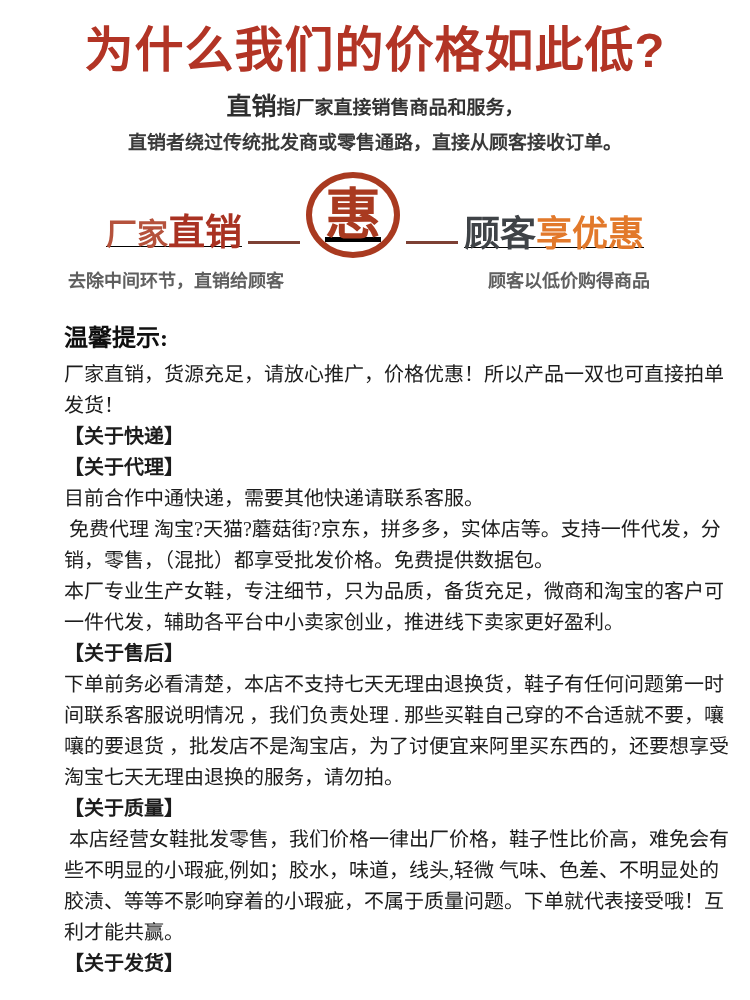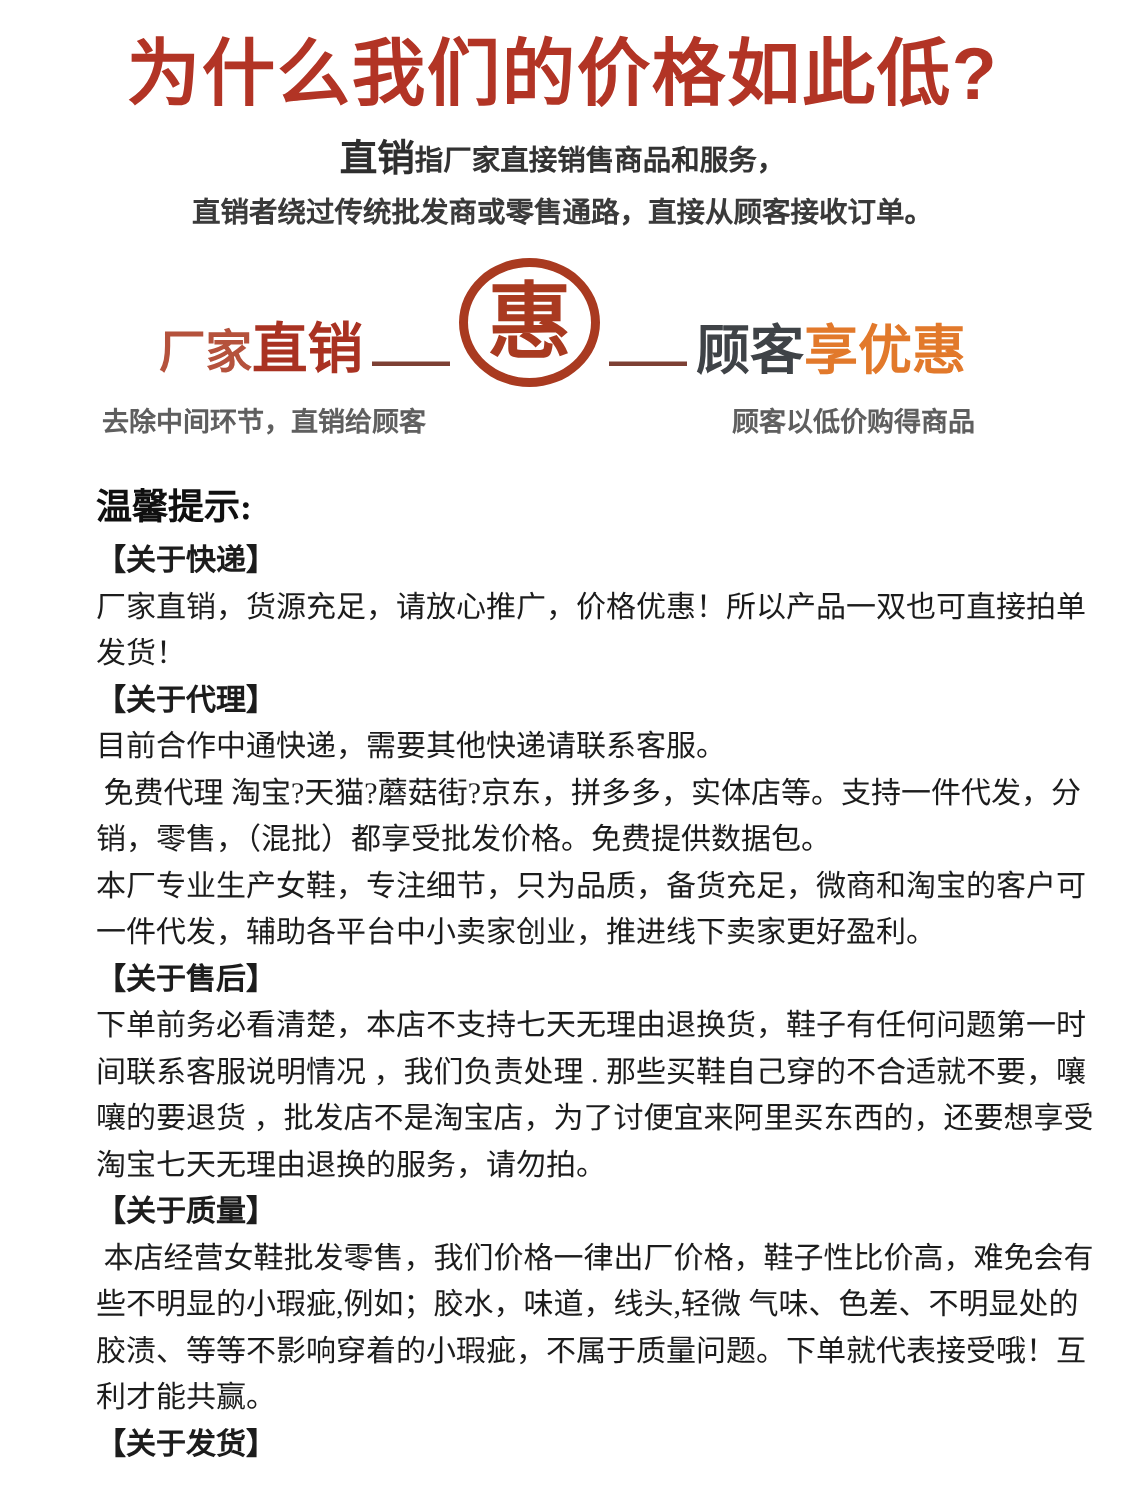--- a/index.html
+++ b/index.html
@@ -17,21 +17,21 @@
     color:#b23425;letter-spacing:1px;
     font-family:"Liberation Sans","DejaVu Sans",sans-serif;
   }
   .sub1{margin-top:13px;font-size:19px;font-weight:700;color:#333;line-height:26px;}
   .sub1 .lead{font-size:25px;font-weight:800;color:#2e2e2e;vertical-align:-1px;}
   .sub2{margin-top:9px;font-size:19px;font-weight:700;color:#3a3a3a;line-height:26px;}
 
   
   .diagram{
     margin-top:14px;height:88px;
-    display:flex;align-items:flex-end;justify-content:center;
+    display:flex;align-items:flex-end;justify-content:center;text-decoration:underline;
   }
   .factory-label{white-space:nowrap;margin-bottom:2px;}
   .factory-label .grayish{font-size:31px;font-weight:800;color:#b5523c;}
   .factory-label .strong{font-size:37px;font-weight:900;color:#a93222;}
   .connector{width:52px;border-top:3px solid #7d4034;margin:0 6px 14px 6px;}
   .hui-circle{
     width:82px;height:74px;border:6px solid #a93a20;border-radius:50%;
     display:flex;align-items:center;justify-content:center;background:#fff;
     margin-bottom:0;flex:none;
   }
@@ -80,23 +80,23 @@
     <div class="customer-label"><span class="darkpart">顾客</span><span class="orangepart">享优惠</span></div>
   </div>
 
   <div class="captions">
     <span>去除中间环节，直销给顾客</span>
     <span>顾客以低价购得商品</span>
   </div>
 
   <div class="notice">
     <h2 class="notice-heading">温馨提示:</h2>
+    <p class="txt">厂家直销，货源充足，请放心推广，价格优惠！所以产品一双也可直接拍单发货！</p>
+
     <p class="txt sec-header">【关于快递】</p>
-
-    <p class="txt">厂家直销，货源充足，请放心推广，价格优惠！所以产品一双也可直接拍单发货！</p>
     <p class="txt sec-header">【关于代理】</p>
 
     <p class="txt">目前合作中通快递，需要其他快递请联系客服。</p>
     <p class="txt"> 免费代理 淘宝?天猫?蘑菇街?京东，拼多多，实体店等。支持一件代发，分销，零售，（混批）都享受批发价格。免费提供数据包。</p>
 
     <p class="txt">本厂专业生产女鞋，专注细节，只为品质，备货充足，微商和淘宝的客户可一件代发，辅助各平台中小卖家创业，推进线下卖家更好盈利。</p>
 
     <p class="txt sec-header">【关于售后】</p>
     <p class="txt">下单前务必看清楚，本店不支持七天无理由退换货，鞋子有任何问题第一时间联系客服说明情况 ，我们负责处理 . 那些买鞋自己穿的不合适就不要，嚷嚷的要退货 ，批发店不是淘宝店，为了讨便宜来阿里买东西的，还要想享受淘宝七天无理由退换的服务，请勿拍。</p>
 

